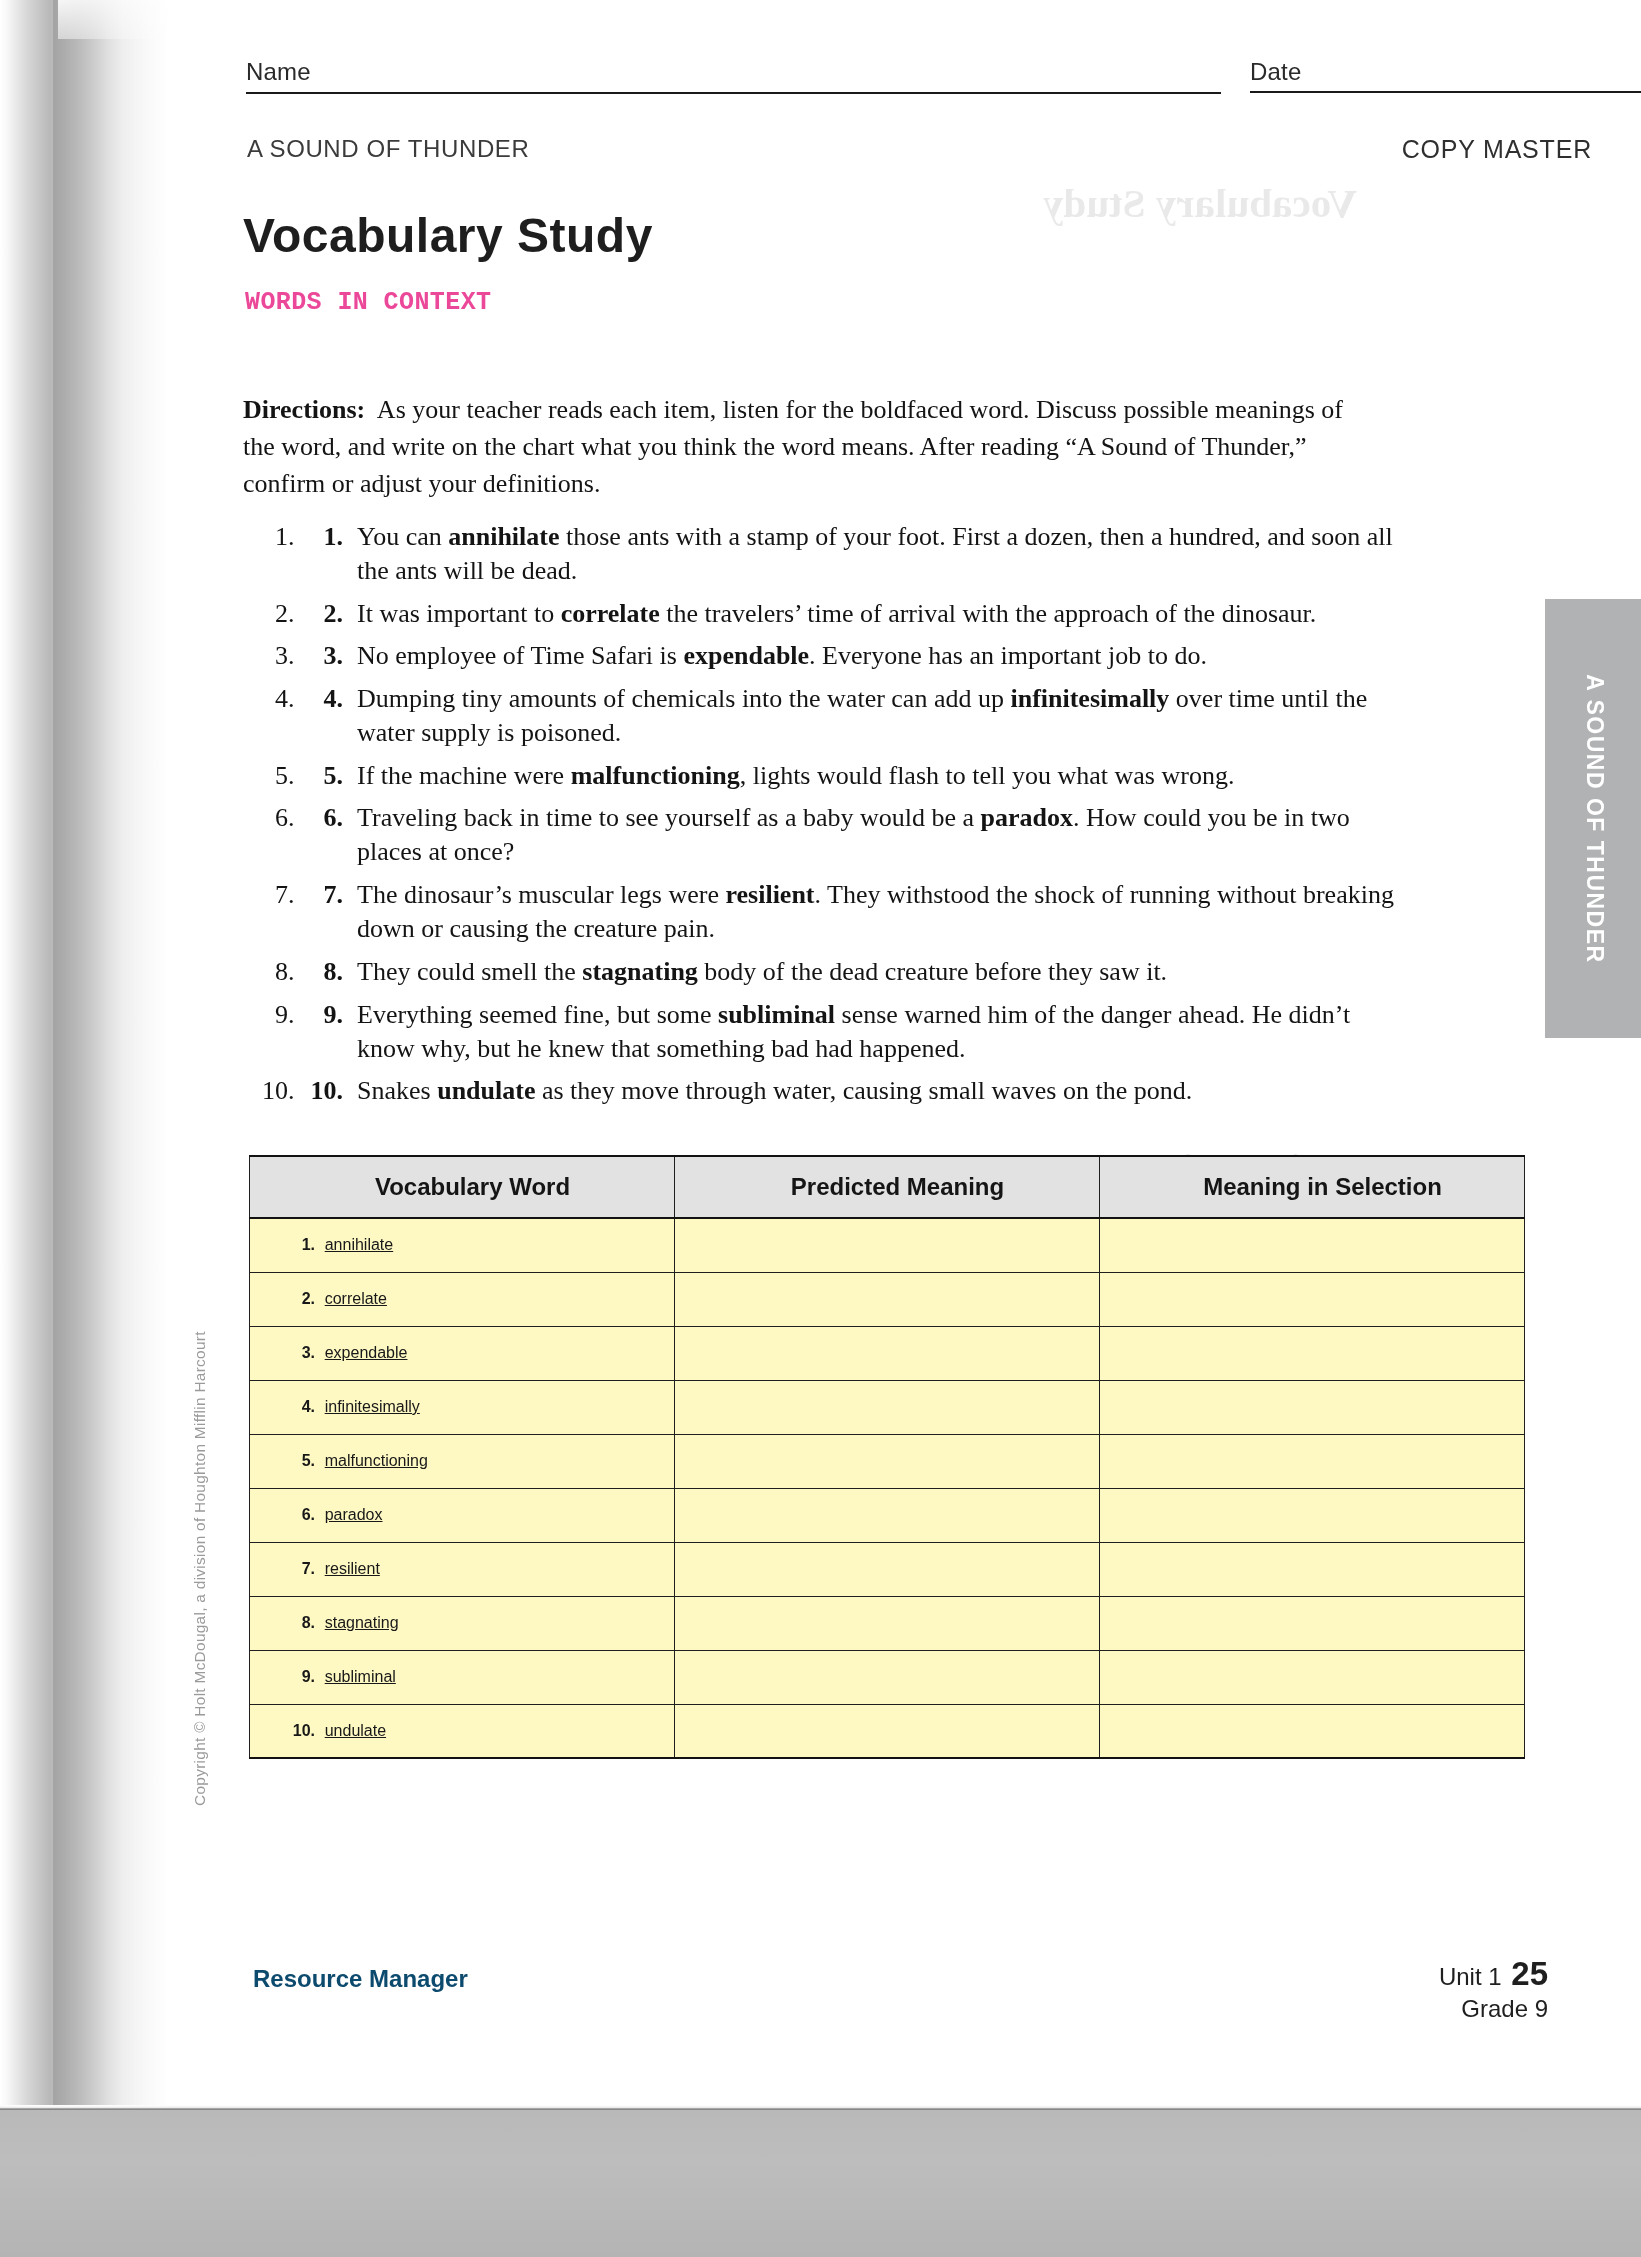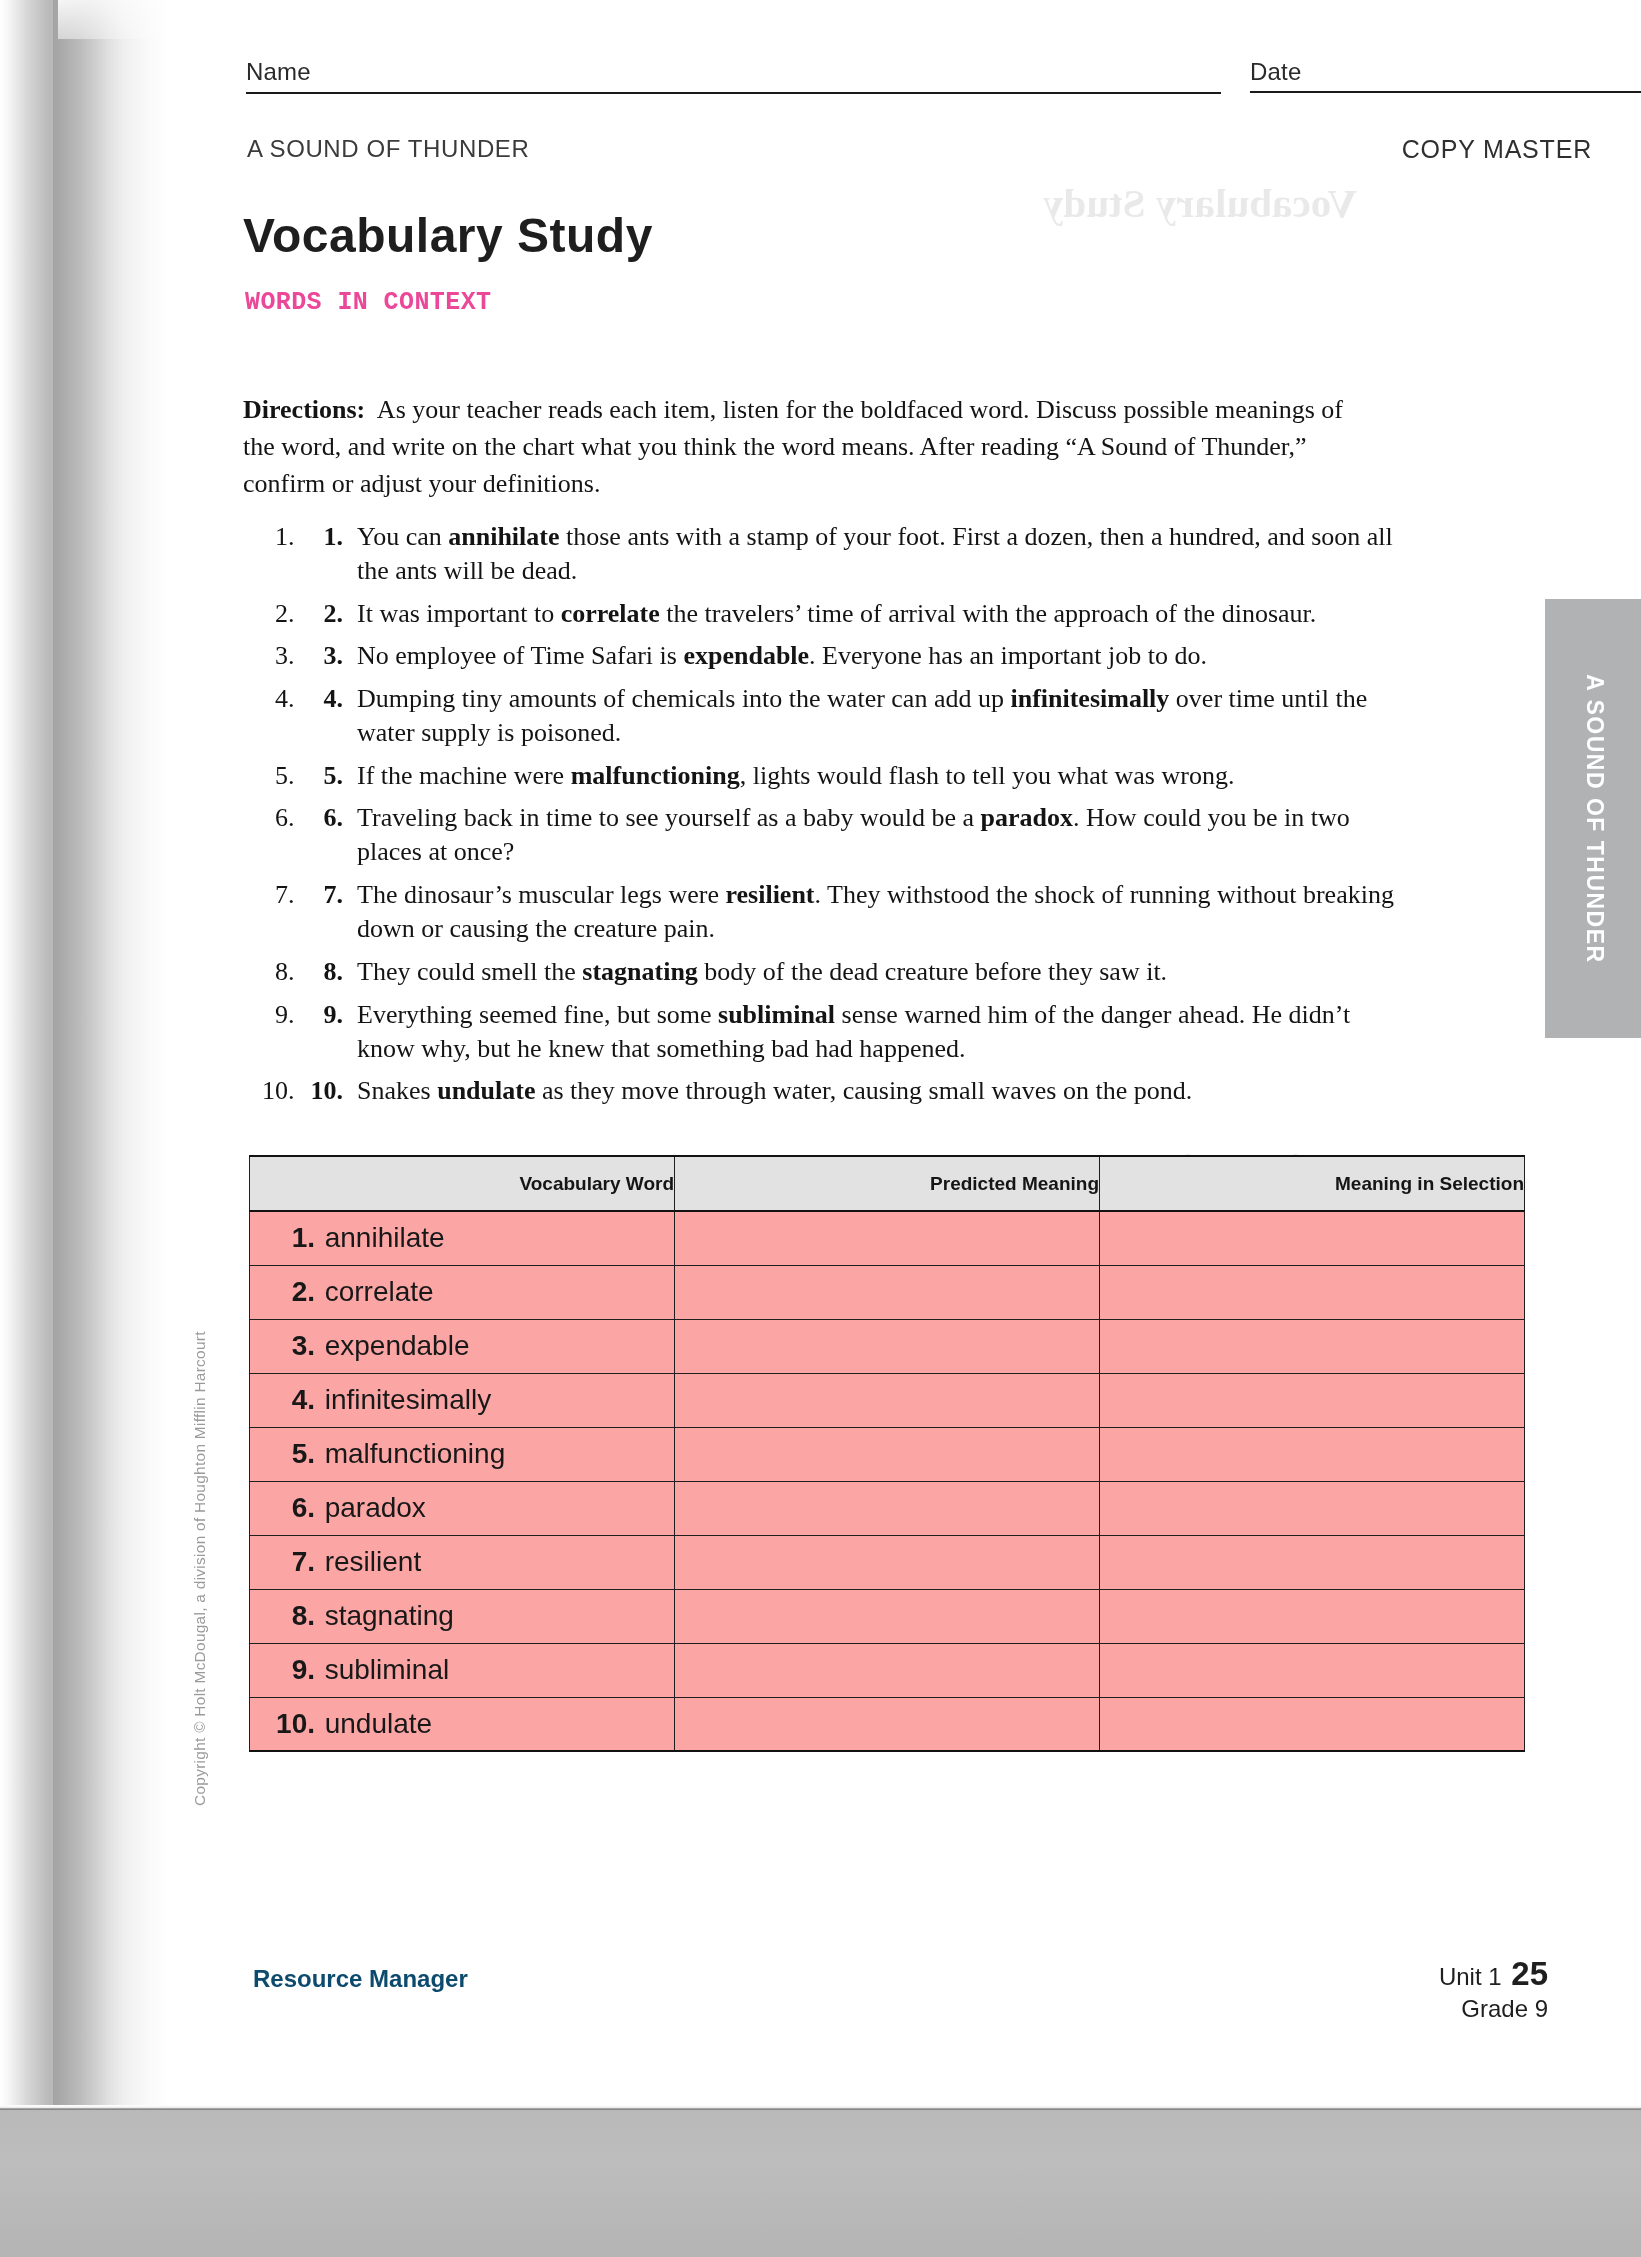--- a/index.html
+++ b/index.html
@@ -224,31 +224,32 @@
     height: 54px;
     padding: 0 0 0 21px;
     vertical-align: middle;
     box-sizing: border-box;
   }
   #vocab-table thead th {
     background: #e2e2e2;
     border-top: 2.9px solid #121212;
     border-bottom: 2.9px solid #121212;
     font-family: "Liberation Sans", sans-serif;
-    font-size: 19px;
-    font-weight: bold;
-    text-align: right;
+    font-size: 24px;
+    font-weight: bold;
+    text-align: center;
     color: #151515;
-    height: 55px;
+    height: 62px;
   }
   #vocab-table tbody td {
     font-family: "Liberation Sans", sans-serif;
-    font-size: 28px;
+    font-size: 16px;
     color: #181818;
-    background: #fca5a5;
+    background: #fef9c3;
+    text-decoration: underline;
   }
   #vocab-table tbody tr:last-child td { border-bottom: 2.9px solid #121212; }
   #vocab-table col.c1 { width: 425px; }
   #vocab-table col.c2 { width: 425px; }
   #vocab-table col.c3 { width: 425px; }
   .wordcell { white-space: nowrap; }
   .wordcell .wnum {
     display: inline-block;
     width: 44px;
     text-align: right;

